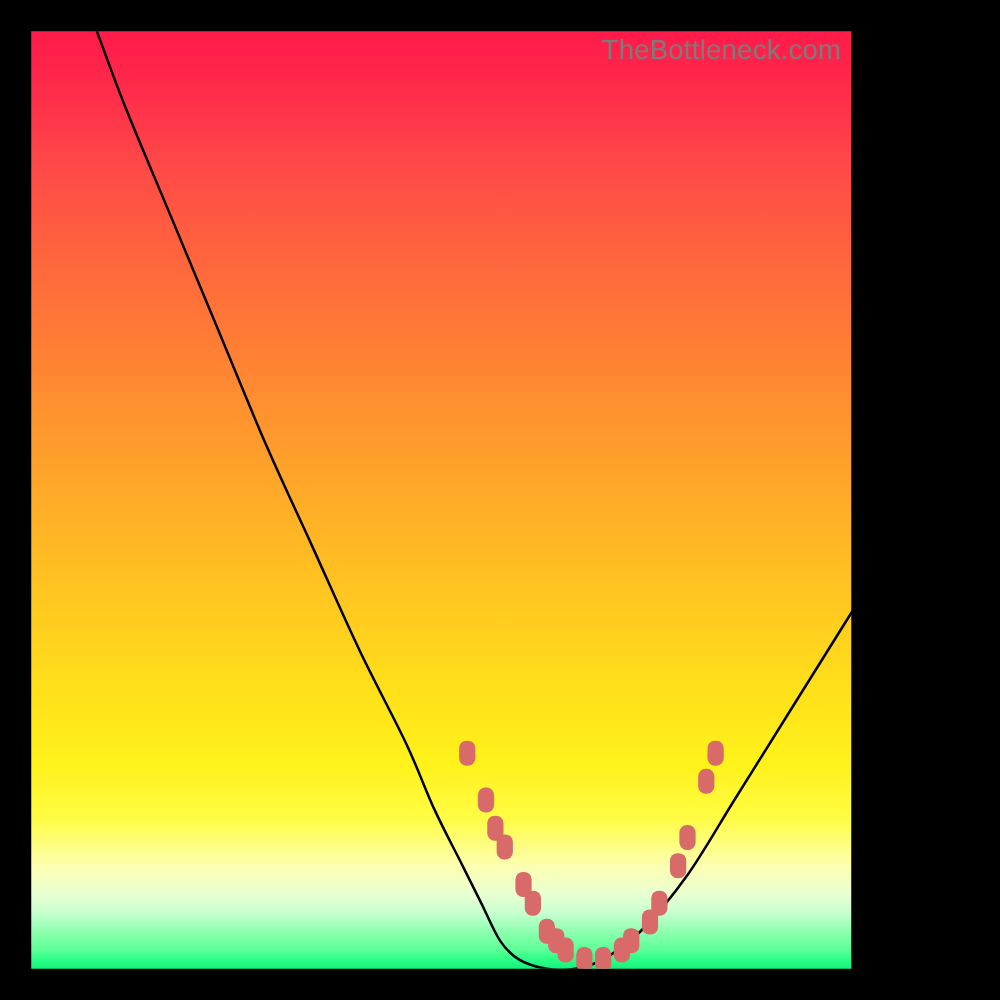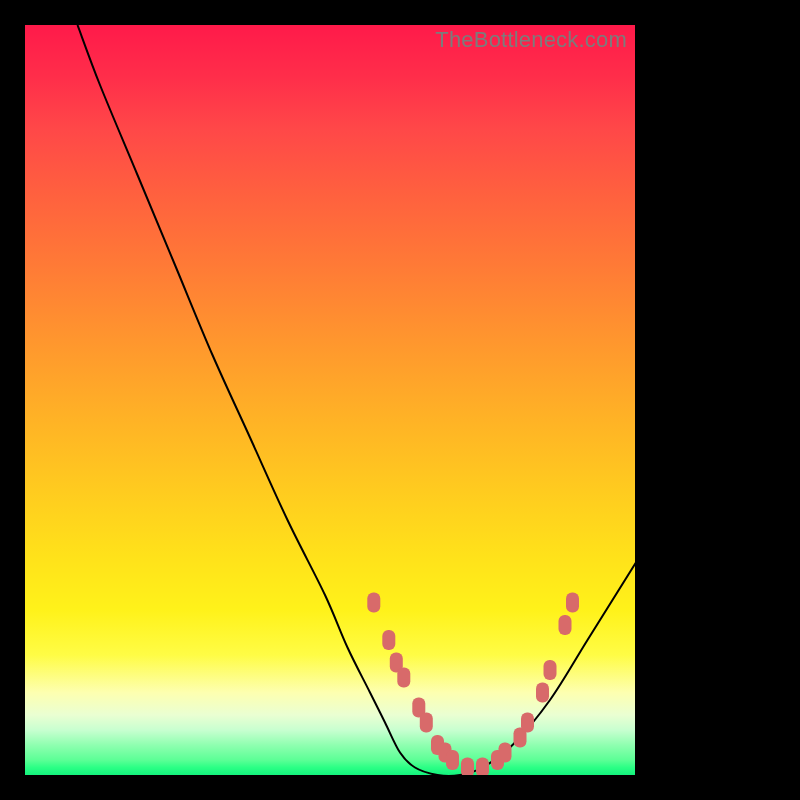--- a/index.html
+++ b/index.html
@@ -14,21 +14,21 @@
   .frame {
     position: relative;
     width: 800px;
     height: 800px;
     background: #000;
   }
   .plot-area {
     position: absolute;
     left: 25px;
     top: 25px;
-    width: 610px;
+    width: 656px;
     height: 750px;
     background: linear-gradient(to bottom,
       #ff1a4a 0%,
       #ff2e4a 7%,
       #ff4848 14%,
       #ff5f3f 22%,
       #ff7a36 32%,
       #ff962e 42%,
       #ffb126 52%,
       #ffcb1f 62%,

